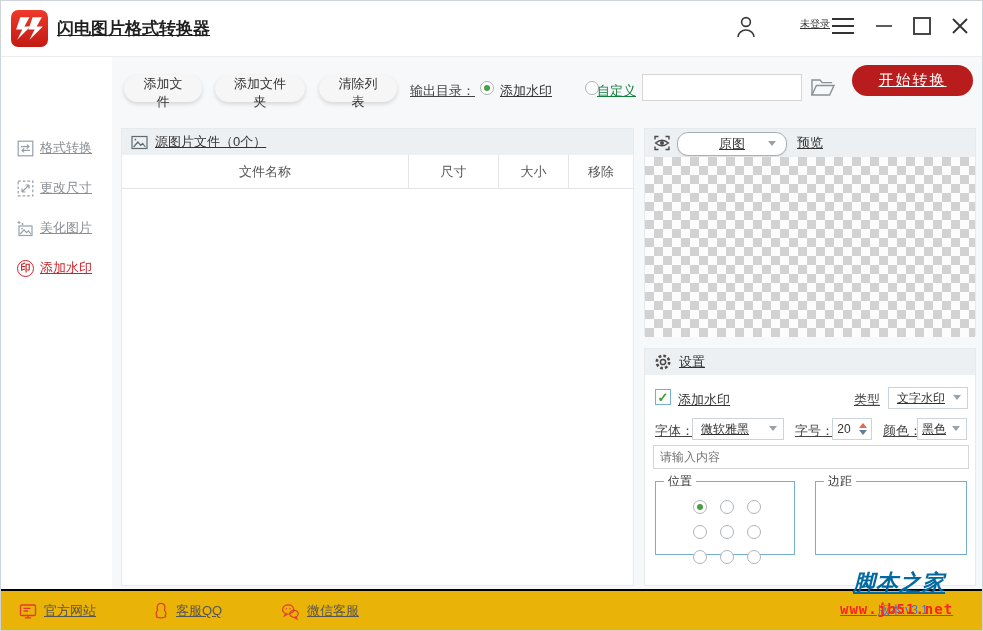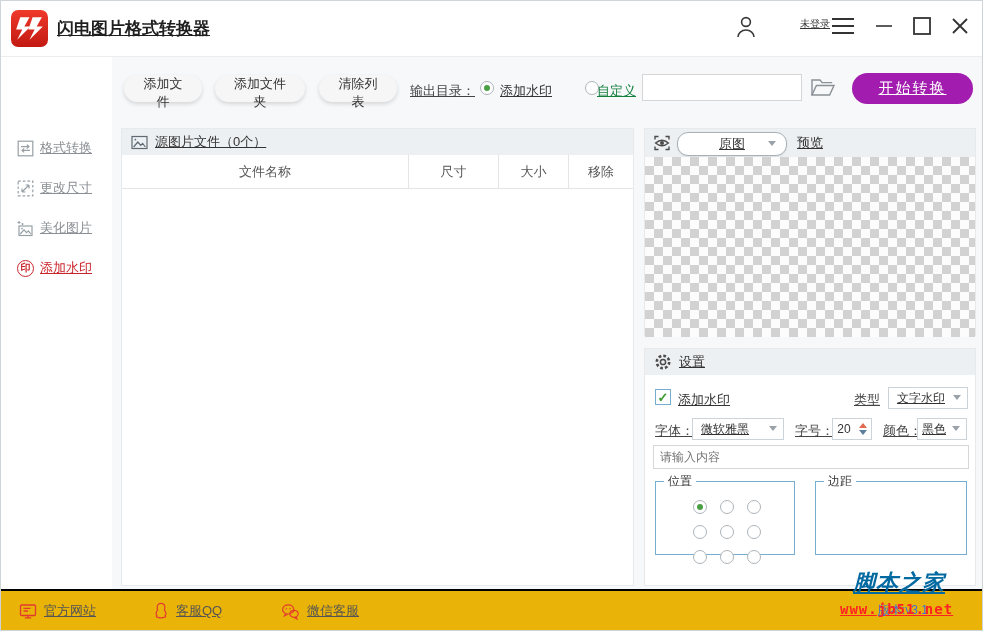--- a/index.html
+++ b/index.html
@@ -26,22 +26,22 @@
   .main-bg{position:absolute;left:111px;top:56px;width:872px;height:532px;background:#f6f8fa;}
 
   
   .pillbtn{position:absolute;top:74px;height:27px;border:none;border-radius:14px;background:#f6f6f6;
            box-shadow:0 2px 4px rgba(0,0,0,.14);font-size:13px;color:#333;cursor:pointer;
            font-family:"Liberation Sans",sans-serif;padding:0 14px;}
   .tool-label{position:absolute;font-size:13px;color:#444;}
   .radio{display:inline-block;width:14px;height:14px;border:1px solid #aeb4b9;border-radius:50%;background:#fff;box-sizing:border-box;position:relative;cursor:pointer;}
   .radio.selected::after{content:"";position:absolute;left:3px;top:3px;width:6px;height:6px;border-radius:50%;background:#4a9e43;}
   .txt-input{position:absolute;background:#fff;border:1px solid #d6d6d6;box-sizing:border-box;font-size:12px;color:#333;padding:0 6px;font-family:"Liberation Sans",sans-serif;outline:none;}
-  .start-btn{position:absolute;left:851px;top:72px;width:121px;height:31px;border:none;border-radius:16px;
-             background:#a21caf;color:#fff;font-size:15px;letter-spacing:2px;cursor:pointer;font-family:"Liberation Sans",sans-serif;}
+  .start-btn{position:absolute;left:851px;top:64px;width:121px;height:31px;border:none;border-radius:16px;
+             background:#b91c1c;color:#fff;font-size:15px;letter-spacing:2px;cursor:pointer;font-family:"Liberation Sans",sans-serif;}
 
   
   .panel{position:absolute;background:#fff;border:1px solid #e7eaed;box-sizing:border-box;}
   .panel-head{position:absolute;left:0;top:0;width:100%;height:26px;background:#edf0f3;display:flex;align-items:center;gap:7px;padding-left:9px;box-sizing:border-box;}
   .panel-head .t{font-size:13px;color:#333;}
   .cols{position:absolute;left:0;top:26px;width:100%;height:34px;display:flex;border-bottom:1px solid #e5e5e5;box-sizing:border-box;}
   .col{display:flex;align-items:center;justify-content:center;font-size:13px;color:#555;border-right:1px solid #e5e5e5;box-sizing:border-box;}
   .col:last-child{border-right:none;}
 
   

